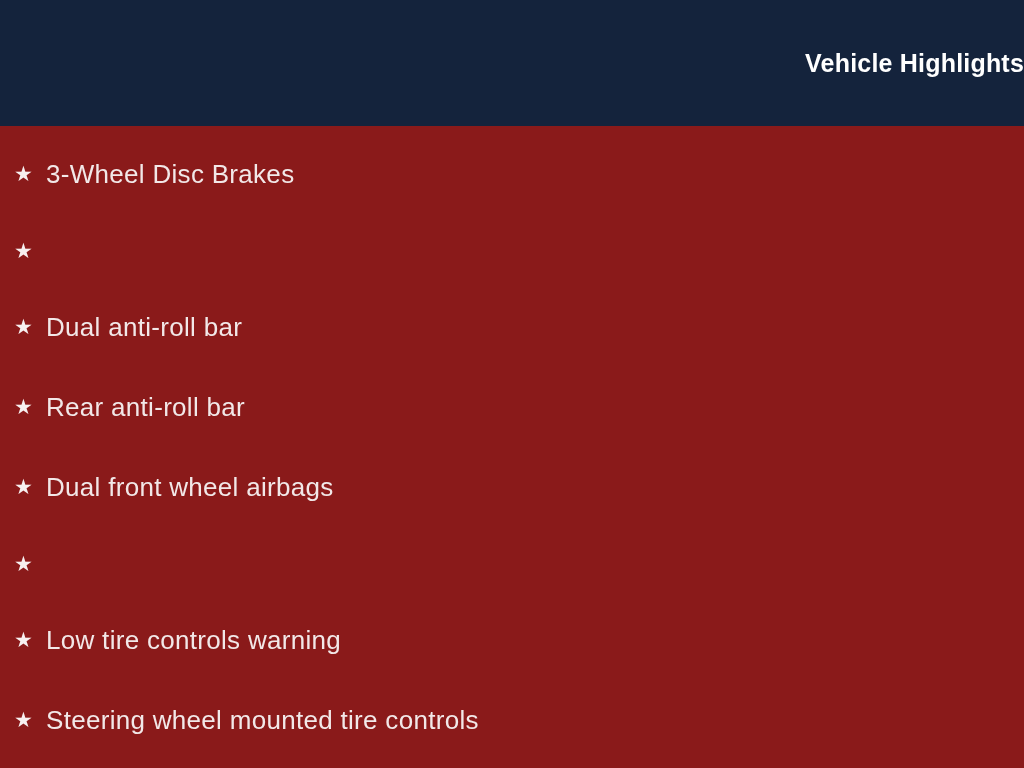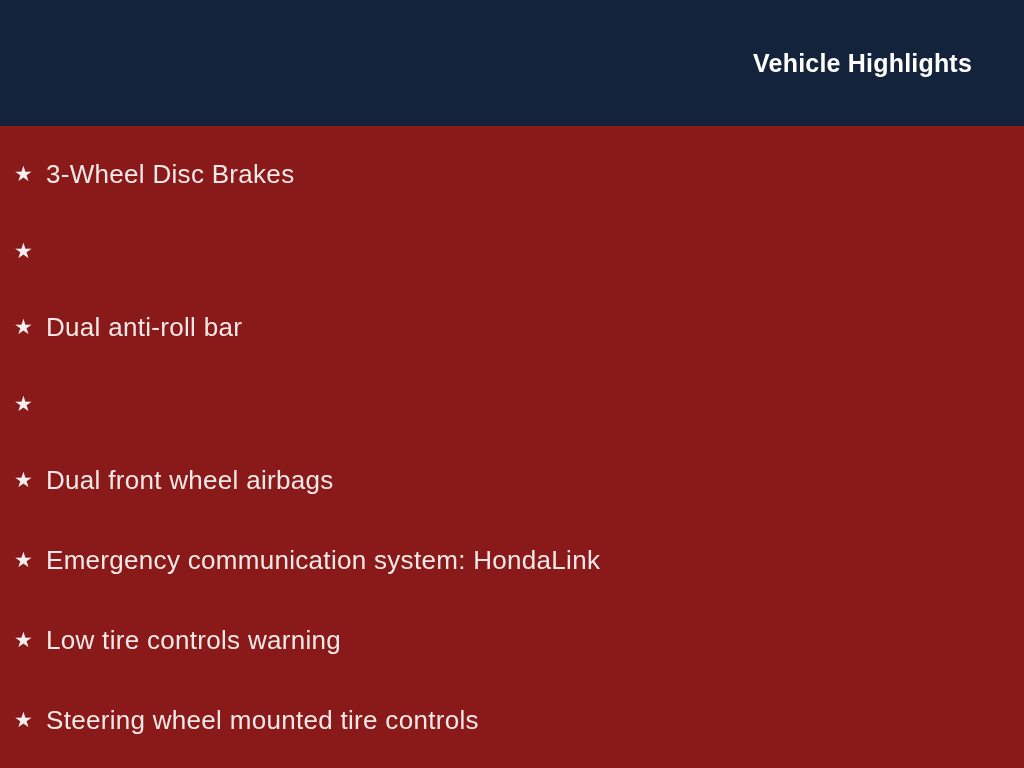--- a/index.html
+++ b/index.html
@@ -13,21 +13,20 @@
     height: 768px;
     overflow: hidden;
     font-family: "Liberation Sans", sans-serif;
   }
   .header {
     height: 126px;
     background: #14233C;
     display: flex;
     align-items: center;
     justify-content: flex-end;
-    padding-right: 52px;
     box-sizing: border-box;
   }
   .title {
     margin: 0;
     color: #FFFFFF;
     font-size: 25px;
     font-weight: bold;
     letter-spacing: 0.2px;
   }
   .body {
@@ -71,28 +70,28 @@
       </div>
       <div class="item">
         <span class="star">★</span>
       </div>
       <div class="item">
         <span class="star">★</span>
         <span class="item-text">Dual anti-roll bar</span>
       </div>
       <div class="item">
         <span class="star">★</span>
+        <span class="item-text">Rear anti-roll bar</span>
       </div>
       <div class="item">
         <span class="star">★</span>
         <span class="item-text">Dual front wheel airbags</span>
       </div>
       <div class="item">
         <span class="star">★</span>
-        <span class="item-text">Emergency communication system: HondaLink</span>
       </div>
       <div class="item">
         <span class="star">★</span>
         <span class="item-text">Low tire controls warning</span>
       </div>
       <div class="item">
         <span class="star">★</span>
         <span class="item-text">Steering wheel mounted tire controls</span>
       </div>
     </main>

